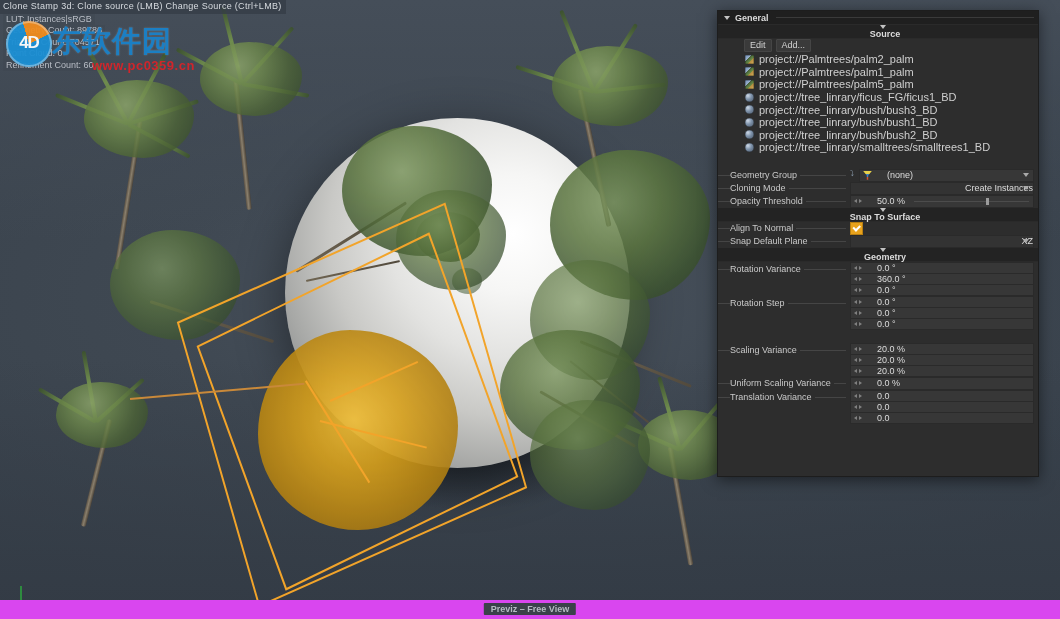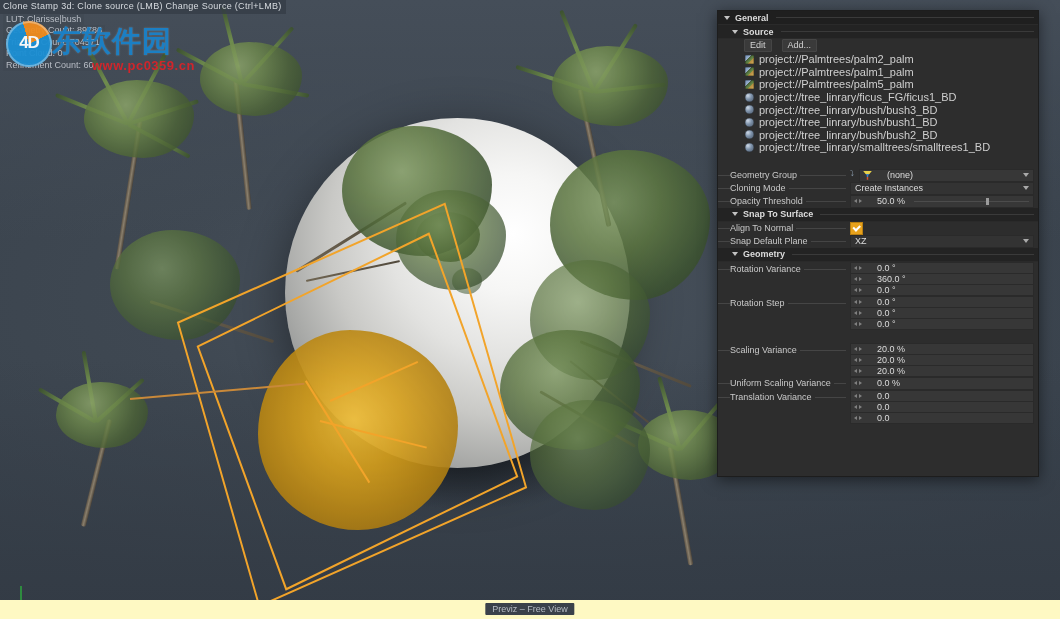--- a/index.html
+++ b/index.html
@@ -58,47 +58,47 @@
      background:conic-gradient(from 200deg,#1b8fd4 0%,#1b8fd4 40%,#f08c1e 40%,#f08c1e 62%,#1b8fd4 62%);
      box-shadow:inset 0 0 0 2px rgba(255,255,255,.35);opacity:.95;}
   .wm-logo::after{content:"4D";position:absolute;left:0;right:0;top:12px;text-align:center;
      font-size:17px;font-weight:bold;color:#fff;letter-spacing:-1px;}
   .wm-cn{position:absolute;left:52px;top:10px;font-size:29px;font-weight:bold;color:#1b7fc4;
      letter-spacing:1px;text-shadow:0 0 2px rgba(255,255,255,.25);}
   .wm-url{position:absolute;left:92px;top:46px;font-size:13px;font-weight:bold;color:#d0252b;
      letter-spacing:.5px;}
 
   
-  .statusbar{position:absolute;left:0;bottom:0;width:100%;height:19px;background:#fef9c3;}
+  .statusbar{position:absolute;left:0;bottom:0;width:100%;height:19px;background:#d946ef;font-weight:bold;}
   .status-label{position:absolute;left:50%;transform:translateX(-50%);top:3px;
      font-size:9px;color:#b6bcc4;background:#3a414a;padding:1px 7px;border-radius:1px;}
 
   
   .gizmo{position:absolute;left:12px;bottom:10px;width:30px;height:30px;}
   .gz{position:absolute;left:9px;bottom:2px;height:2px;transform-origin:0 50%;}
 
   
   .panel{position:absolute;left:717px;top:10px;width:320px;height:465px;
      background:#2d2d2d;border:1px solid #1d1d1d;box-shadow:0 3px 14px rgba(0,0,0,.5);
      font-size:9px;color:#c9c9c9;overflow:hidden;}
   .titlebar{height:15px;background:linear-gradient(180deg,#e8e8e8,#d3d3d3);
      border-bottom:1px solid #aeaeae;position:relative;}
   .title-text{position:absolute;left:0;right:0;top:2px;text-align:center;font-size:9.5px;
      color:#636363;letter-spacing:.2px;}
   .wbtns{position:absolute;left:4px;top:3px;display:flex;gap:4px;}
   .wb{width:9px;height:9px;border-radius:50%;background:#c2c2c2;border:1px solid #b0b0b0;}
 
   .section{height:13px;background:#1f1f1f;display:flex;align-items:center;
      padding-left:6px;color:#dcdcdc;font-size:9px;font-weight:bold;border-bottom:1px solid #2a2a2a;}
-  .section.sub{background:#232323;padding-left:14px;}
+  .section.sub{background:#232323;padding-left:14px;flex-direction:column;}
   .tri{width:0;height:0;border-left:3.5px solid transparent;border-right:3.5px solid transparent;
      border-top:4px solid #c3c3c3;margin-right:5px;}
   .sec-rule{flex:1;height:1px;background:#3a3a3a;margin-left:7px;margin-right:4px;}
 
-  .btnrow{height:13px;display:flex;align-items:center;padding-left:26px;background:#2d2d2d;gap:10px;}
+  .btnrow{height:13px;display:flex;align-items:center;padding-left:26px;background:#2d2d2d;gap:4px;}
   .minibtn{font-size:9px;color:#d2d2d2;padding:1px 5px;background:#3a3a3a;
      border:1px solid #454545;border-radius:1px;line-height:9px;}
 
   .srclist{background:#2d2d2d;padding:1px 0 2px 0;}
   .srcitem{height:12.6px;display:flex;align-items:center;padding-left:27px;gap:5px;}
   .ico{width:9px;height:9px;flex:none;border-radius:1px;}
   .ico.leaf{background:
       linear-gradient(135deg,#6d8bb5 0%,#9ab0cc 35%,#3f5a3a 36%,#6f9047 62%,#b58a3f 63%,#d6b25e 100%);
      box-shadow:inset 0 0 0 .5px rgba(0,0,0,.5);}
   .ico.sphere3d{border-radius:50%;background:radial-gradient(circle at 33% 30%,#cdd8e6 0%,#7f93ab 40%,#43505f 100%);
@@ -106,21 +106,21 @@
   .srctext{font-size:11px;color:#cfcfcf;white-space:nowrap;}
 
   .prow{height:13px;display:flex;align-items:center;background:#2d2d2d;}
   .plabel{width:120px;padding-left:12px;font-size:9px;color:#c9c9c9;white-space:nowrap;
      position:relative;overflow:hidden;}
   .plabel .dots{position:absolute;left:0;right:4px;bottom:4px;height:1px;background:#454545;z-index:0;}
   .plabel span{position:relative;z-index:1;background:#2d2d2d;padding-right:3px;}
   .pfield{flex:1;margin-right:4px;height:11px;background:#373737;border:1px solid #2a2a2a;
      display:flex;align-items:center;padding-left:3px;gap:15px;font-size:9px;color:#dcdcdc;
      position:relative;}
-  .pfield.plain{background:#333;}
+  .pfield.plain{background:#333;justify-content:flex-end;}
   .spin{width:8px;height:7px;flex:none;position:relative;opacity:.75;}
   .spin::before,.spin::after{content:"";position:absolute;top:1.5px;width:0;height:0;
      border-top:2.5px solid transparent;border-bottom:2.5px solid transparent;}
   .spin::before{left:0;border-right:3px solid #9a9a9a;}
   .spin::after{right:0;border-left:3px solid #9a9a9a;}
   .caret{position:absolute;right:4px;top:3px;width:0;height:0;
      border-left:3.5px solid transparent;border-right:3.5px solid transparent;border-top:4px solid #a9a9a9;}
   .slider{position:absolute;right:4px;top:5px;width:115px;height:1px;background:#4c4c4c;}
   .sl-handle{position:absolute;left:72px;top:-3px;width:3px;height:7px;background:#9b9b9b;}
   .chk{width:11px;height:11px;background:#e8a21c;border:1px solid #b87f12;position:relative;}
@@ -231,21 +231,21 @@
     <div class="sel-line" style="left:330px;top:400px;width:96px;transform:rotate(-24deg);"></div>
     <div class="sel-line" style="left:320px;top:420px;width:110px;transform:rotate(14deg);"></div>
 
     <div class="selbox q1"></div>
     <div class="selbox q2"></div>
     <div class="sel-line" style="left:130px;top:398px;width:175px;transform:rotate(-5deg);background:#c9893a;"></div>
 
     <div class="hud">
       <div class="line0">Clone Stamp 3d: Clone source (LMB)  Change Source (Ctrl+LMB)</div>
       <div class="hud-rows">
-        <div class="stat">LUT: Clarisse|bush</div><br>
+        <div class="stat">LUT: Instances|sRGB</div><br>
         <div class="stat">Geometry Count: 89786</div><br>
         <div class="stat">Triangle Count: 704571</div><br>
         <div class="stat">Point Cloud: 0</div><br>
         <div class="stat">Refinement Count: 60</div>
       </div>
     </div>
 
     <div class="wm">
       <div class="wm-logo"></div>
       <div class="wm-cn">东软件园</div>

